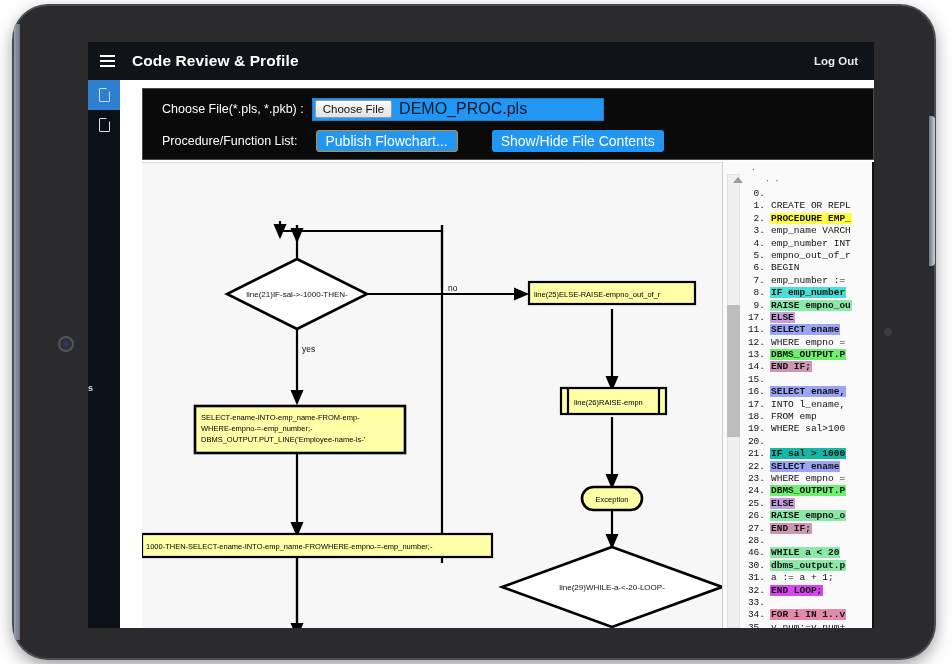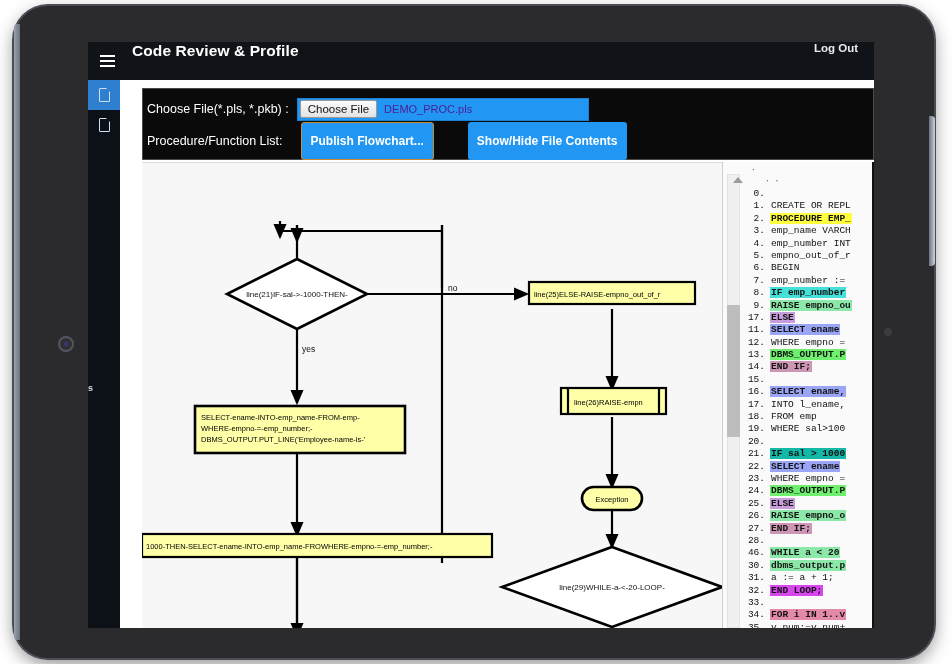--- a/index.html
+++ b/index.html
@@ -44,21 +44,21 @@
   
   #screen{
     position:absolute; left:74px; top:36px; width:786px; height:586px;
     background:#ffffff; overflow:hidden;
   }
 
   
   #app-header{
     position:absolute; left:0; top:0; width:100%; height:38px;
     background:#101419; color:#ffffff;
-    display:flex; align-items:flex-start;
+    display:flex; align-items:center;
   }
   #hamburger-icon{
     width:38px; height:38px; display:flex; align-items:center; justify-content:center;
     font-size:17px; color:#ffffff; cursor:pointer;
   }
   #app-title{
     font-size:15.5px; font-weight:bold; letter-spacing:.1px; padding-left:6px;
   }
   #logout-button{
     margin-left:auto; margin-right:16px; font-size:11.5px; font-weight:bold;
@@ -93,52 +93,52 @@
   
   #main{
     position:absolute; left:32px; top:38px; width:754px; height:548px;
     background:#ffffff;
   }
 
   
   #toolbar-wrap{
     position:absolute; left:22px; top:8px; width:732px; height:72px;
     background:#0a0a0a; border:1px solid #4a4a4a;
-    padding:6px 4px;
+    padding:6px 19px;
   }
   .toolbar-row{
     display:flex; align-items:center; height:28px; margin-bottom:4px;
   }
   .tb-label{
     color:#ffffff; font-size:12.5px; margin-right:8px; white-space:nowrap;
   }
   #file-picker{
     display:flex; align-items:center; background:#2196f3;
     height:23px; width:292px; border:1px solid #1d7fd0;
     cursor:pointer;
   }
   #choose-file-btn{
     background:linear-gradient(#fbfbfb,#e2e2e2);
     border:1px solid #9a9a9a; border-radius:2px;
     font-size:11.5px; color:#111; padding:2px 7px; margin:1px 0 1px 2px;
     white-space:nowrap;
   }
   #file-name{
-    color:#4c1d95; font-size:11px; margin-left:7px; white-space:nowrap;
+    color:#0f172a; font-size:16px; margin-left:7px; white-space:nowrap;
   }
   #proc-select{
     position:relative; display:flex; align-items:center; justify-content:space-between;
     background:#2196f3; color:#ffffff; font-weight:bold; font-size:12px;
     height:22px; width:180px; border:1px solid #1a7ac4; padding:0 5px;
     cursor:pointer; white-space:nowrap;
   }
   #proc-caret{ font-size:7px; margin-left:4px; }
   .tb-btn{
-    background:#2196f3; color:#ffffff; font-weight:bold; font-size:12px;
-    height:38px; padding:0 9px; border-radius:3px;
+    background:#2196f3; color:#ffffff; font-weight:normal; font-size:14px;
+    height:22px; padding:0 9px; border-radius:3px;
     display:flex; align-items:center; cursor:pointer; white-space:nowrap;
   }
   #publish-btn{ margin-left:10px; border:1px solid #c98a2e; }
   #showhide-btn{ margin-left:34px; }
 
   
   #flow-canvas{
     position:absolute; left:22px; top:82px; width:580px; height:466px;
     background:#f7f7f7; border-top:1px solid #dcdcdc;
     overflow:hidden;

